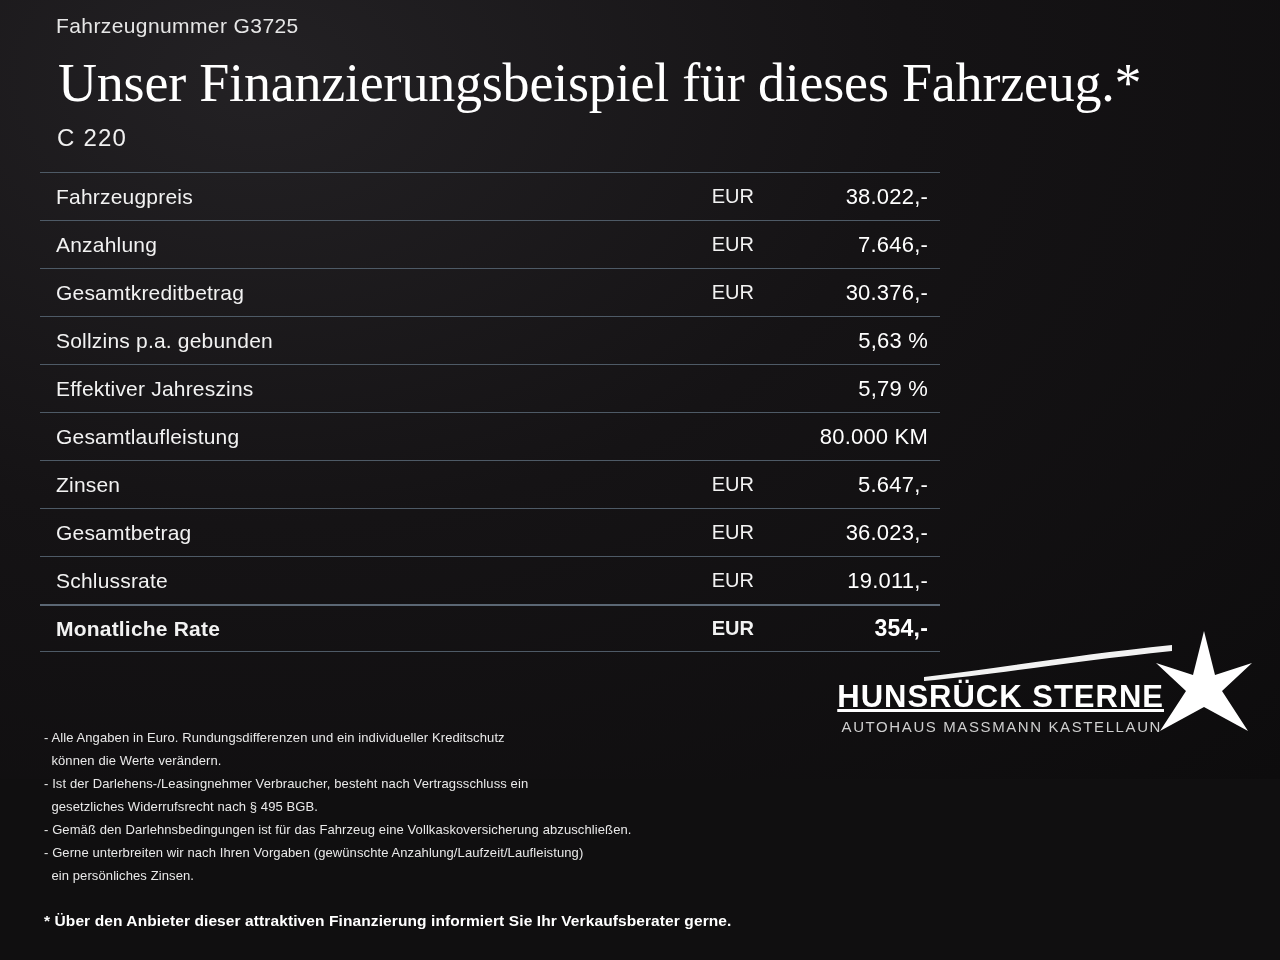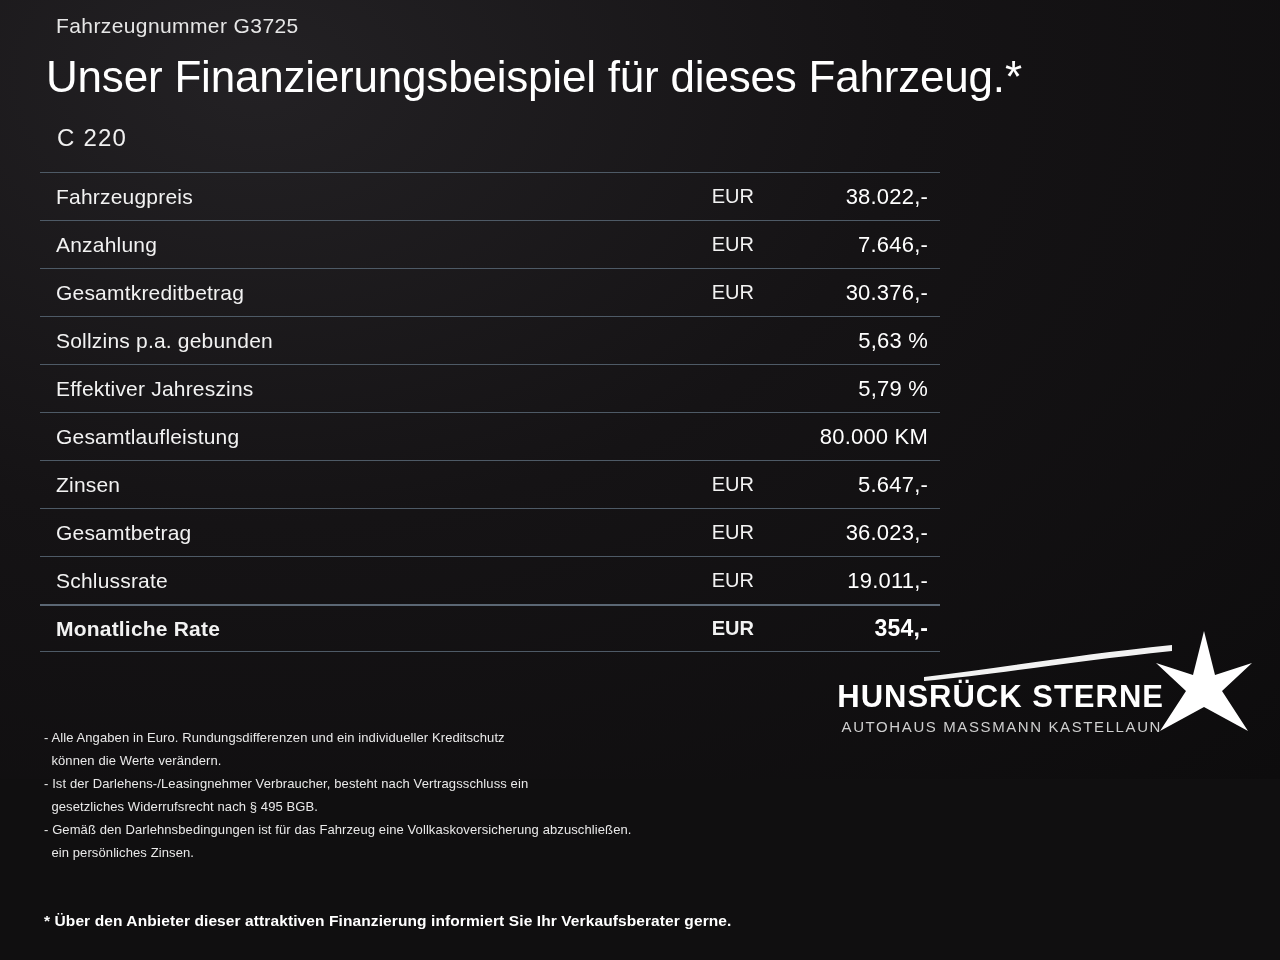--- a/index.html
+++ b/index.html
@@ -19,23 +19,23 @@
   }
   .vehicle-no {
     position: absolute;
     left: 56px; top: 14px;
     font-size: 21px;
     letter-spacing: 0.4px;
     color: #e6e6e6;
   }
   .headline {
     position: absolute;
-    left: 46px; top: 52px;
-    font-family: Liberation Sans, sans-serif;
-    font-size: 44px;
+    left: 58px; top: 52px;
+    font-family: Liberation Serif, serif;
+    font-size: 54px;
     font-weight: normal;
     color: #ffffff;
     letter-spacing: -0.2px;
     white-space: nowrap;
   }
   .model {
     position: absolute;
     left: 57px; top: 124px;
     font-size: 24px;
     letter-spacing: 1.2px;
@@ -106,20 +106,21 @@
     width: 330px; height: 120px;
   }
   .logo .brand {
     position: absolute;
     right: 88px; bottom: 38px;
     font-size: 31px;
     font-weight: bold;
     letter-spacing: 1px;
     color: #ffffff;
     white-space: nowrap;
+    text-decoration: underline;
   }
   .logo .sub {
     position: absolute;
     right: 90px; bottom: 18px;
     font-size: 15px;
     letter-spacing: 1.6px;
     color: #cfcfcf;
     white-space: nowrap;
   }
   .logo .star {
@@ -209,20 +210,21 @@
     </div>
 
   </div>
 
   <div class="notes">
     <div>- Alle Angaben in Euro. Rundungsdifferenzen und ein individueller Kreditschutz</div>
     <div>  können die Werte verändern.</div>
     <div>- Ist der Darlehens-/Leasingnehmer Verbraucher, besteht nach Vertragsschluss ein</div>
     <div>  gesetzliches Widerrufsrecht nach § 495 BGB.</div>
     <div>- Gemäß den Darlehnsbedingungen ist für das Fahrzeug eine Vollkaskoversicherung abzuschließen.</div>
+    <div>- Gerne unterbreiten wir nach Ihren Vorgaben (gewünschte Anzahlung/Laufzeit/Laufleistung)</div>
     <div>  ein persönliches Zinsen.</div>
   </div>
 
   <div class="footnote">* Über den Anbieter dieser attraktiven Finanzierung informiert Sie Ihr Verkaufsberater gerne.</div>
 
   <div class="logo">
     <div class="swoosh">
       <svg width="250" height="40" viewBox="0 0 250 40">
         <path d="M0 34 C 70 26, 150 12, 248 2 L 248 8 C 150 18, 70 32, 0 38 Z" fill="#ffffff" opacity="0.95"></path>
       </svg>

